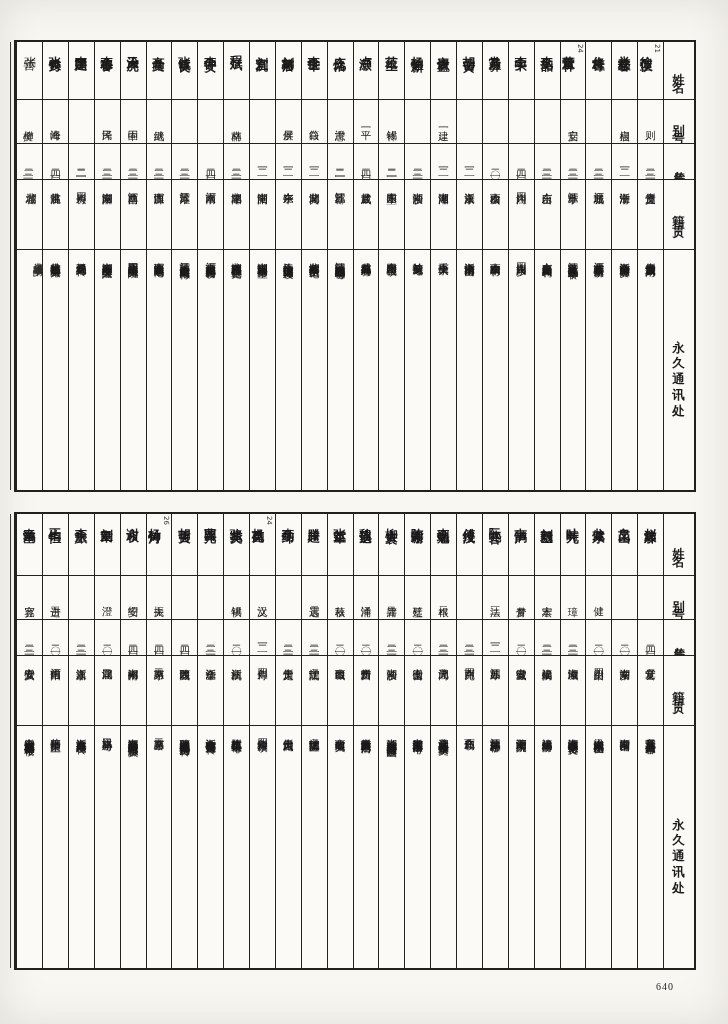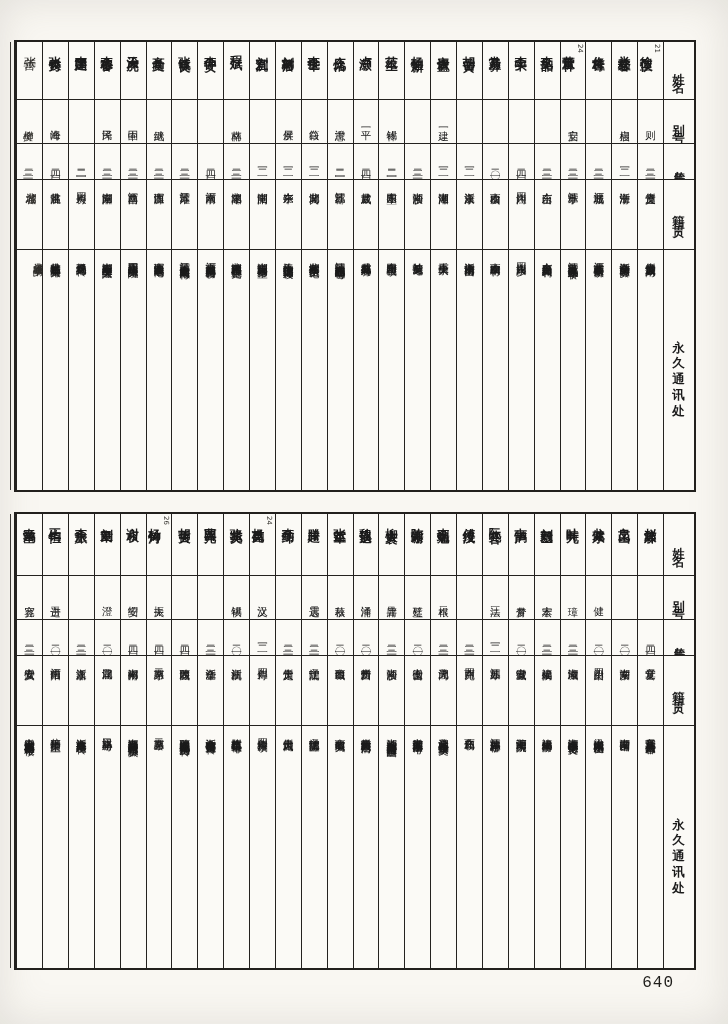--- a/index.html
+++ b/index.html
@@ -29,22 +29,22 @@
   .r-addr .vtext{font-size:10.5px;margin-top:4px;letter-spacing:.5px;max-height:calc(100% - 8px);}
   .note{writing-mode:vertical-rl;text-orientation:sideways;font-size:7px;font-weight:normal;
         letter-spacing:0;margin-top:2px;font-family:"DejaVu Sans",sans-serif;color:#33312d;}
   .header .cell{align-items:center;}
   .header .vtext{font-weight:bold;font-size:12.5px;margin:0;}
   .header .r-name .vtext,.header .r-alias .vtext{letter-spacing:8px;}
   .header .r-origin .vtext{letter-spacing:10px;}
   .header .r-addr .vtext{letter-spacing:16px;font-size:12.5px;}
   .header .r-age .vtext{font-size:11px;letter-spacing:0;}
   .hand .vtext{font-weight:normal;transform:skewX(-5deg);color:#2e2c29;}
-  .pagenum{position:absolute;right:54px;bottom:32px;font-family:Liberation Mono, monospace;
-           font-size:16px;color:#1f1e1b;letter-spacing:1px;}
+  .pagenum{position:absolute;right:54px;bottom:32px;font-family:Liberation Serif, serif;
+           font-size:10px;color:#1f1e1b;letter-spacing:1px;}
 </style>
 </head>
 <body>
 
 <div class="page">
 
   <div class="tbl" id="tbl1">
     <div class="col header">
       <div class="cell r-name">
         <span class="vtext">姓名</span>

